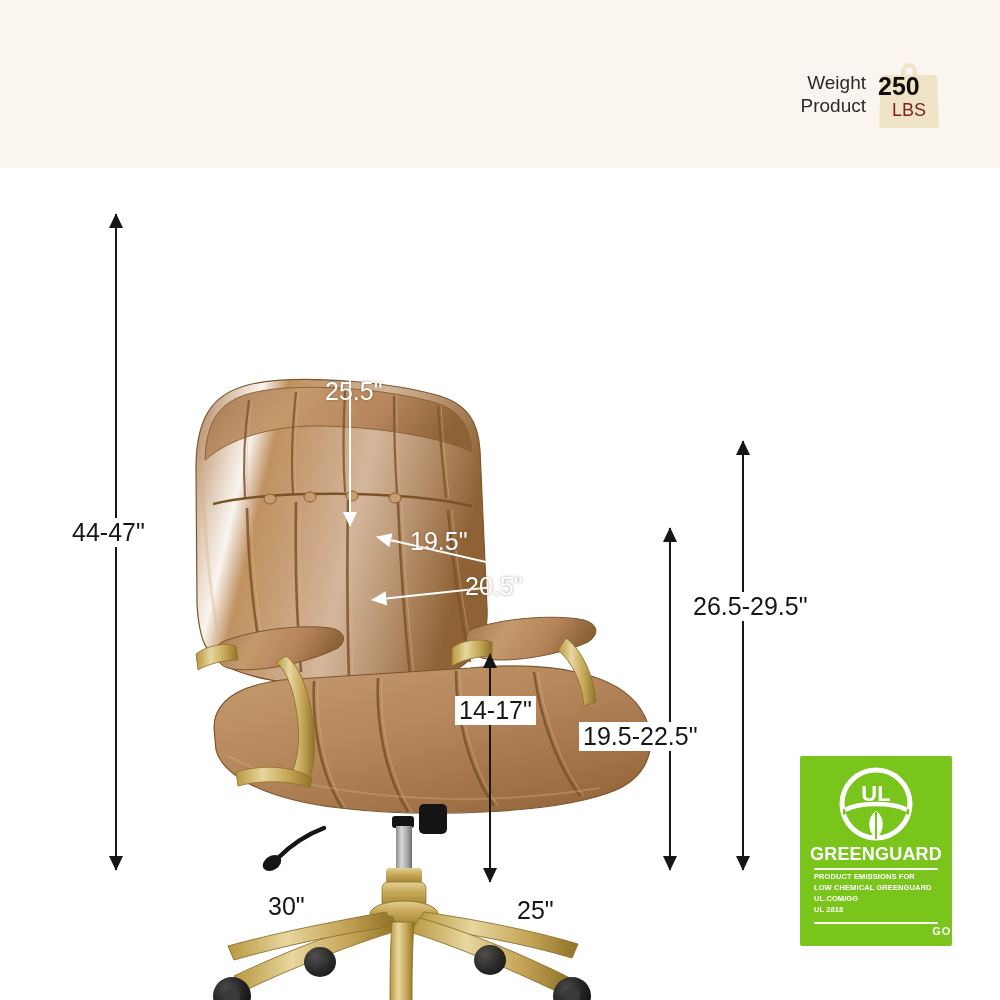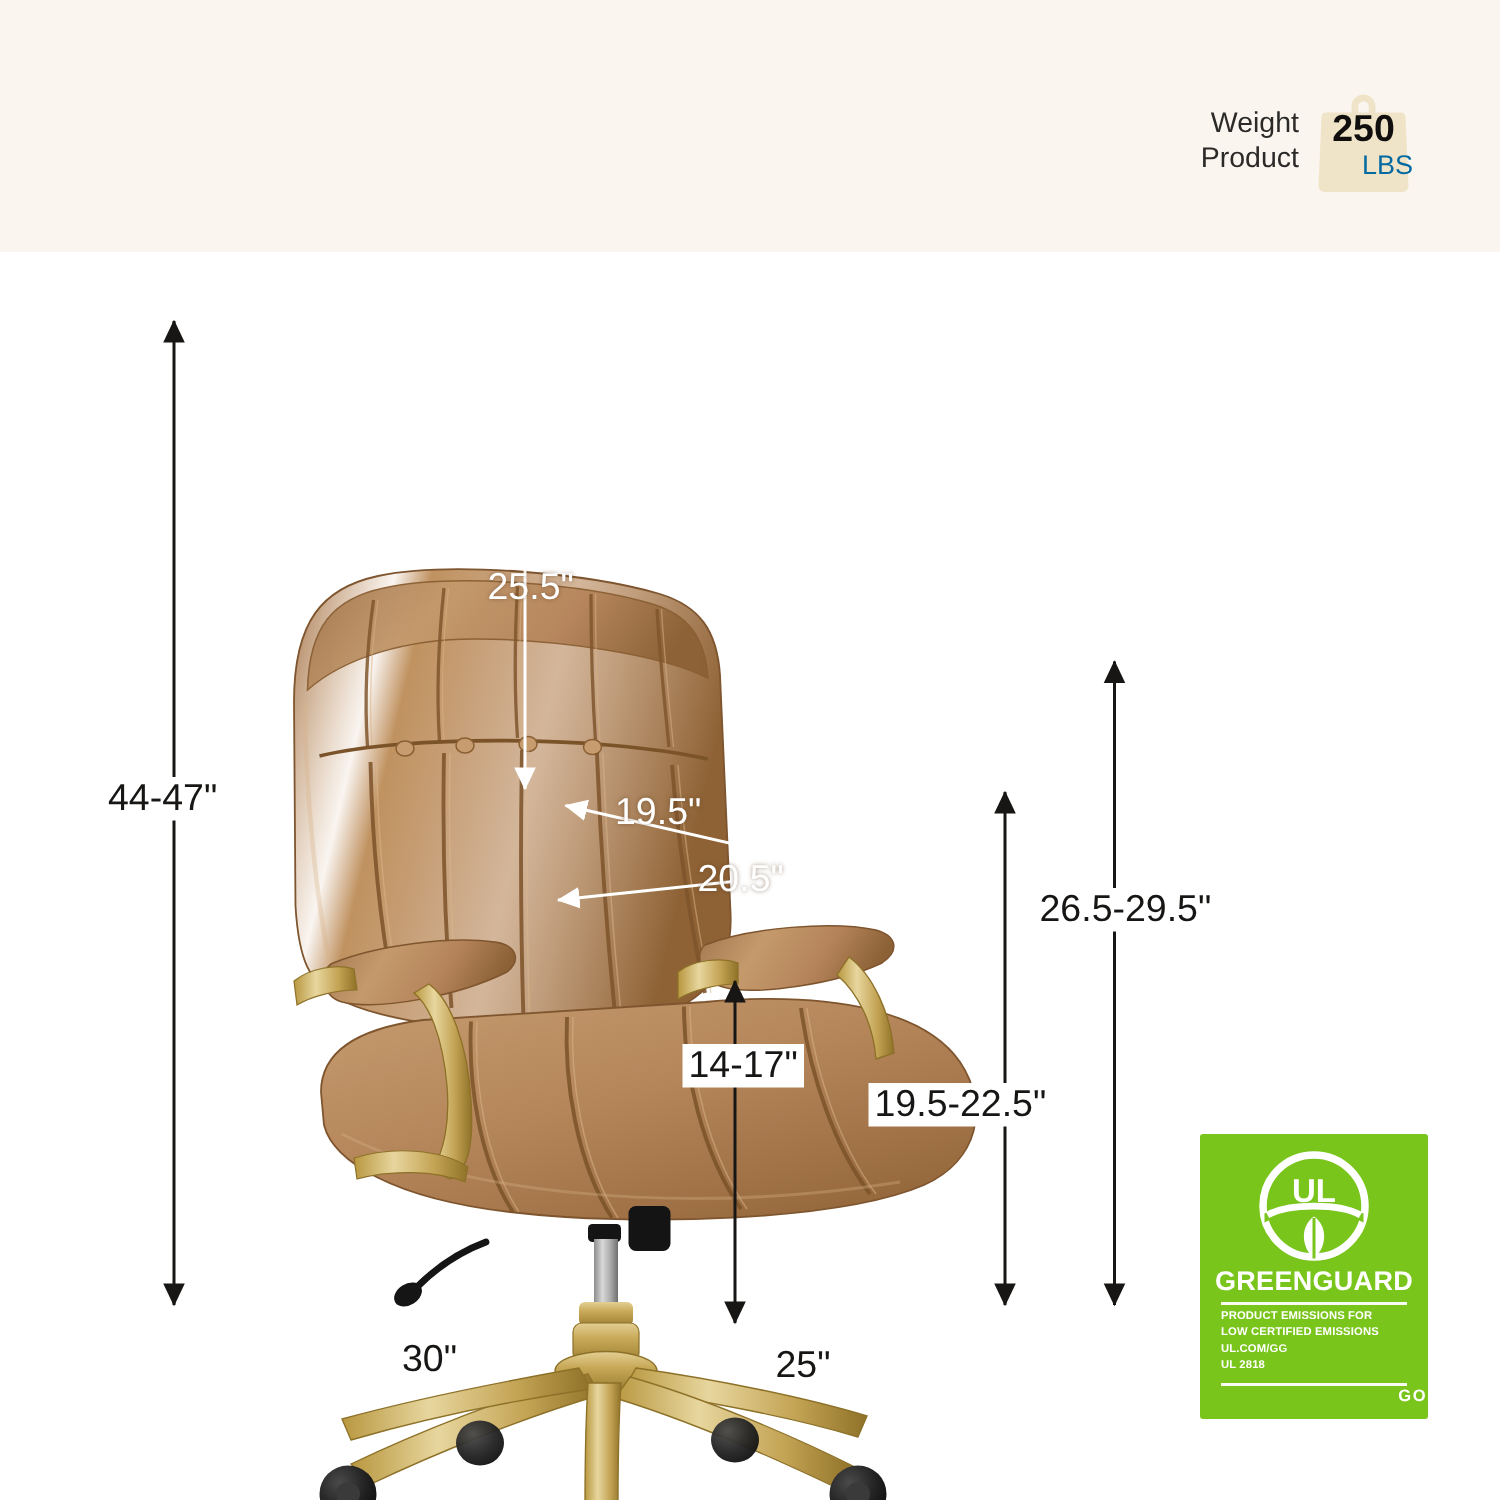--- a/index.html
+++ b/index.html
@@ -29,26 +29,26 @@
   }
   .weight-text{
     font-size:19px;line-height:1.22;color:#2b2a28;
     text-align:right;font-weight:400;
   }
   .weight-bag{
     position:relative;width:62px;height:72px;
   }
   .weight-bag svg{display:block;}
   .bag-num{
-    position:absolute;left:0;top:14px;width:62px;text-align:center;
+    position:absolute;left:0;top:14px;width:62px;
     font-size:25px;font-weight:bold;color:#100f0d;
   }
   .bag-unit{
-    position:absolute;left:16px;top:42px;width:62px;text-align:center;
-    font-size:18px;color:#0369a1;
+    position:absolute;left:0;top:42px;width:62px;text-align:center;
+    font-size:18px;color:#7f1d1d;
   }
 
   
   .diagram{position:absolute;left:0;top:168px;width:1000px;height:832px;background:#fff;}
   .diagram svg{display:block;}
 
   
   .dim{
     position:absolute;
     font-size:25px;color:#171614;
@@ -345,21 +345,21 @@
         <path d="M6 44 C20 36 58 36 72 44 L72 50 C58 42 20 42 6 50 Z" fill="#7ac51c"></path>
         <path d="M8 45 C22 37 56 37 70 45" stroke="#ffffff" stroke-width="4.5" fill="none"></path>
         <path d="M39 74 C30 66 30 52 39 46 C48 52 48 66 39 74 Z" fill="#ffffff"></path>
         <path d="M39 47 L39 74" stroke="#7ac51c" stroke-width="2"></path>
       </svg>
     </div>
     <div class="gg-name">GREENGUARD</div>
     <div class="gg-rule r1"></div>
     <div class="gg-fine">
       <div>PRODUCT EMISSIONS FOR</div>
-      <div>LOW CERTIFIED EMISSIONS</div>
+      <div>LOW CHEMICAL GREENGUARD</div>
       <div>UL.COM/GG</div>
       <div>UL 2818</div>
     </div>
     <div class="gg-rule r2"></div>
     <div class="gg-gold">GOLD</div>
   </div>
 
 </div>
 
 </body></html>

